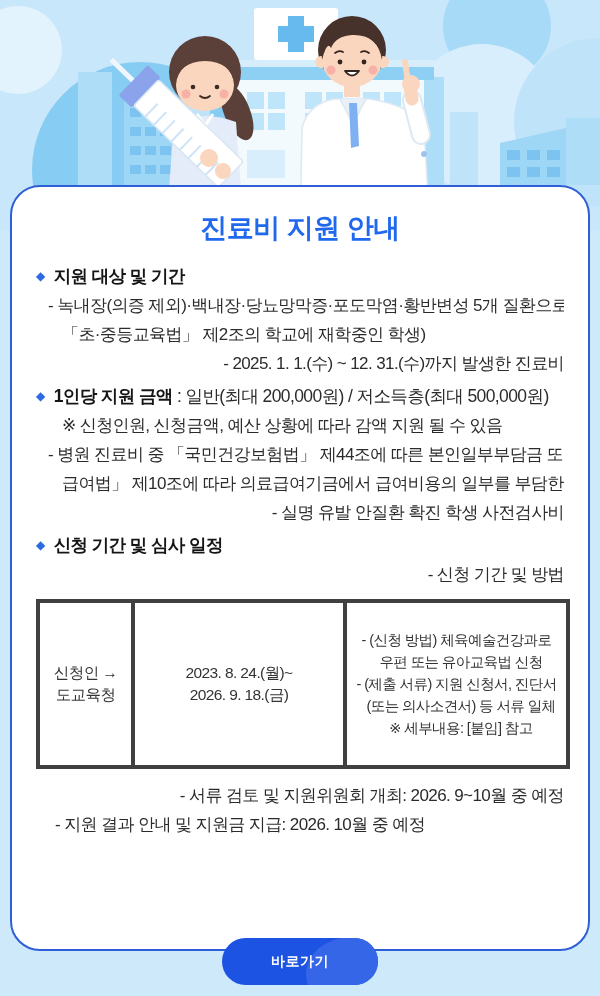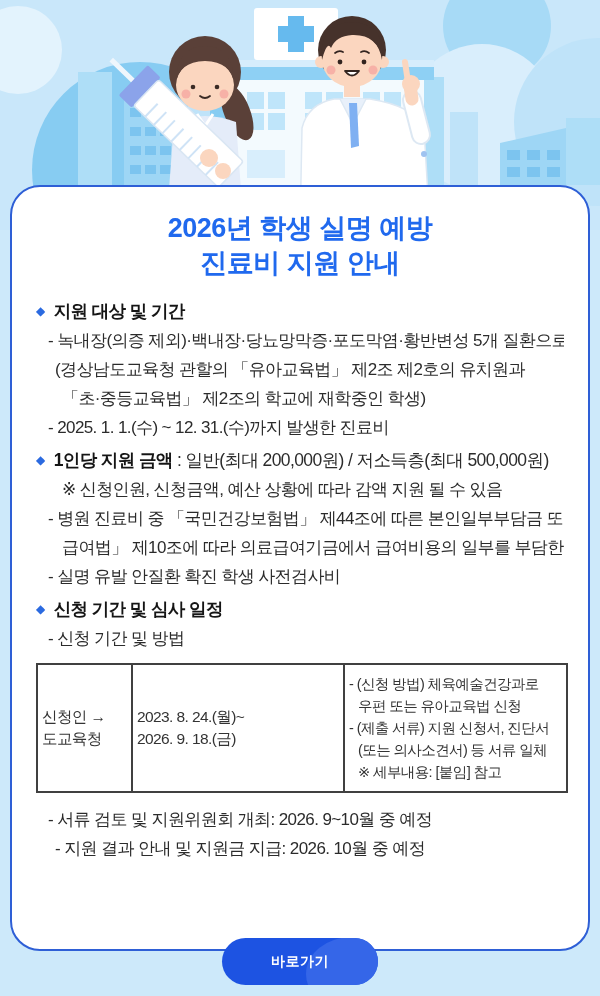--- a/index.html
+++ b/index.html
@@ -8,27 +8,27 @@
   .card{position:absolute;left:10px;top:185px;width:580px;height:766px;box-sizing:border-box;
         background:#ffffff;border:2px solid #2e5fd6;border-radius:30px;padding:24px 24px 0 24px;z-index:1;}
   .title{text-align:center;color:#2069ee;font-weight:bold;font-size:27px;line-height:35px;
          letter-spacing:-0.5px;margin-bottom:16px;}
   .content{font-size:17px;line-height:29px;color:#2b2b2b;letter-spacing:-0.6px;margin-top:8px;}
   .line{white-space:nowrap;overflow:hidden;}
   .h-row{font-weight:bold;color:#151515;font-size:17.5px;margin-top:4px;white-space:nowrap;overflow:hidden;}
   .h-row:first-child{margin-top:0;}
   .diamond{color:#2b6ae0;font-size:12px;margin-right:9px;vertical-align:2px;}
   .val{font-weight:normal;color:#2b2b2b;}
-  .ind1{padding-left:12px;}
+  .ind1{padding-left:12px;text-align:right;}
   .ind2{padding-left:19px;}
   .ind3{padding-left:26px;}
   table.sched{width:530px;margin:10px auto 12px auto;border-collapse:collapse;color:#333;
               font-size:15.5px;table-layout:fixed;}
-  table.sched td{border:2px solid #404040;text-align:left;vertical-align:middle;
-                 line-height:22px;padding:8px 4px;letter-spacing:-0.6px;white-space:nowrap;overflow:hidden;}
+  table.sched td{border:4px solid #404040;text-align:center;vertical-align:middle;
+                 line-height:22px;padding:26px 4px;letter-spacing:-0.6px;white-space:nowrap;overflow:hidden;}
   td.method{text-align:left;font-size:14.5px;line-height:20px;padding:8px 8px;letter-spacing:-0.9px;}
   .m-ind{padding-left:9px;}
   .cta{position:absolute;left:222px;top:938px;width:156px;height:47px;border-radius:26px;
        background:#1d53e2;overflow:hidden;text-align:center;line-height:47px;color:#ffffff;
        font-weight:bold;font-size:14px;letter-spacing:0.5px;cursor:pointer;z-index:5;}
   .cta-glow{position:absolute;right:-20px;bottom:-26px;width:92px;height:74px;border-radius:50%;
             background:#3566e8;}
   .cta-label{position:relative;z-index:1;}
 </style>
 </head>
@@ -170,31 +170,29 @@
       <line x1="421" y1="135" x2="412" y2="100" stroke="#ffffff" stroke-width="16" stroke-linecap="round"></line>
       <line x1="412" y1="99" x2="410" y2="86" stroke="#fbd6bf" stroke-width="13" stroke-linecap="round"></line>
       <circle cx="411" cy="84" r="9" fill="#fbd6bf"></circle>
       <line x1="408" y1="82" x2="405" y2="62" stroke="#fbd6bf" stroke-width="6" stroke-linecap="round"></line>
     </g>
   </g>
 </svg>
 
 <div class="card">
   <div class="title">
-    <div>2026년 학생 실명 예방</div>
     <div>진료비 지원 안내</div>
   </div>
 
   <div class="content">
 
     <div class="h-row">
       <span class="diamond">◆</span><span>지원 대상 및 기간</span>
     </div>
     <div class="line ind1">- 녹내장(의증 제외)·백내장·당뇨망막증·포도막염·황반변성 5개 질환으로</div>
-    <div class="line ind2">(경상남도교육청 관할의 「유아교육법」 제2조 제2호의 유치원과</div>
     <div class="line ind3">「초·중등교육법」 제2조의 학교에 재학중인 학생)</div>
     <div class="line ind1">- 2025. 1. 1.(수) ~ 12. 31.(수)까지 발생한 진료비</div>
 
     <div class="h-row">
       <span class="diamond">◆</span><span>1인당 지원 금액</span><span class="val"> : 일반(최대 200,000원) / 저소득층(최대 500,000원)</span>
     </div>
     <div class="line ind3">※ 신청인원, 신청금액, 예산 상황에 따라 감액 지원 될 수 있음</div>
 
     <div class="line ind1">- 병원 진료비 중 「국민건강보험법」 제44조에 따른 본인일부부담금 또는 「의료</div>
     <div class="line ind3">급여법」 제10조에 따라 의료급여기금에서 급여비용의 일부를 부담한 경우</div>

